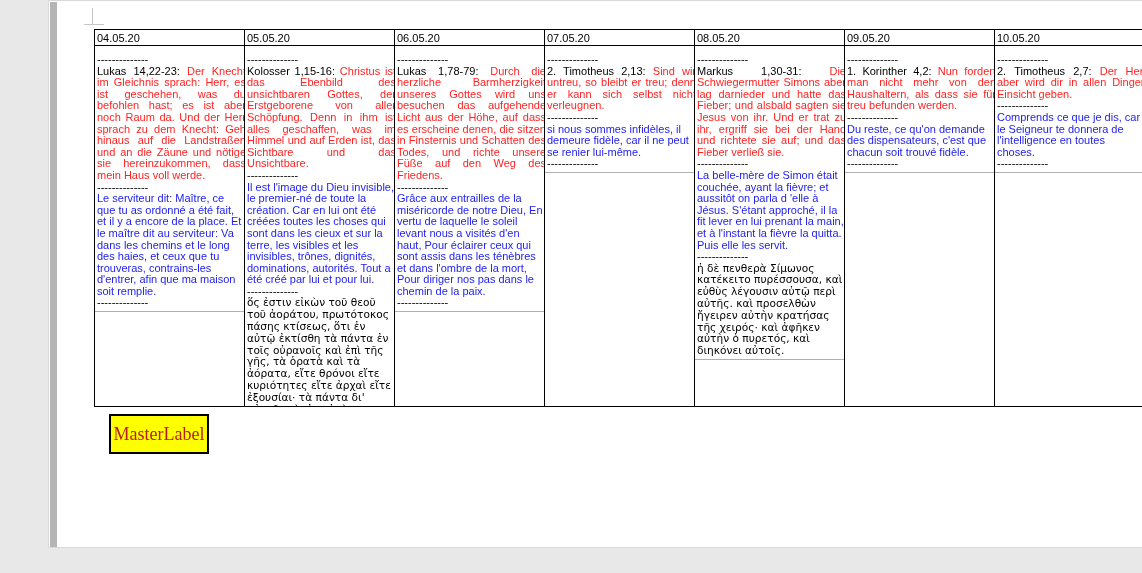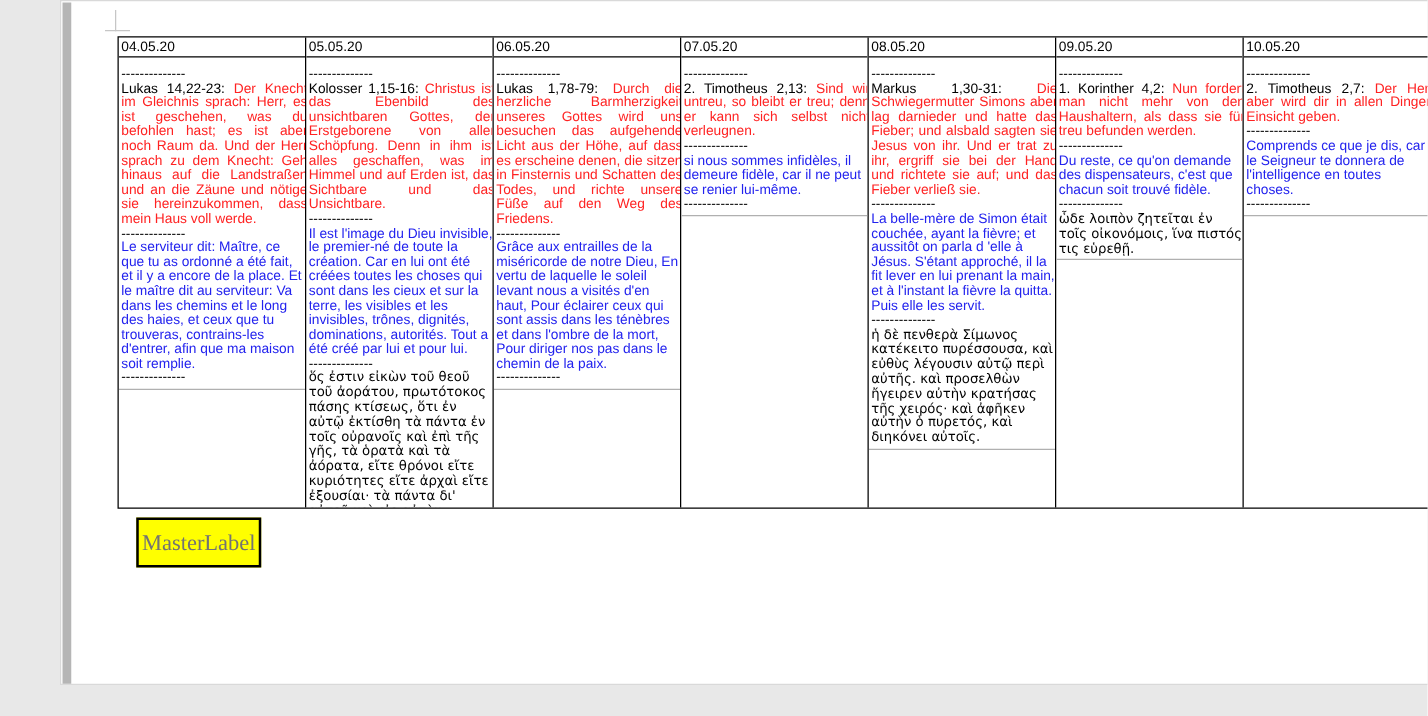--- a/index.html
+++ b/index.html
@@ -35,21 +35,21 @@
   .sep{color:#000;}
   .de{text-align:justify;color:#ff2222;margin-right:-2px !important;}
   .ref{color:#000;font-weight:normal;}
   .fr{color:#2222ee;}
   .gr{color:#000;font-family:"DejaVu Sans","Liberation Sans",sans-serif;font-size:10.6px !important;line-height:11.8px !important;}
   
   .master{
     position:absolute;left:60px;top:413px;width:100px;height:40px;
     background:#ffff00;border:2px solid #000;box-sizing:border-box;
     display:flex;align-items:center;justify-content:center;
-    font-family:"Liberation Serif",serif;font-size:18px;color:#737373;cursor:default;
+    font-family:"Liberation Serif",serif;font-size:18px;color:#b91c1c;cursor:default;
   }
 </style>
 </head>
 <body>
 
 <div class="screen">
 
   <div class="frame frame-left"></div>
   <div class="frame frame-right"></div>
   <div class="frame frame-bottom"></div>
@@ -142,21 +142,20 @@
     <div class="hdr">
       <span>09.05.20</span>
     </div>
     <div class="cell-body">
       <div class="content">
         <p class="sep">--------------</p>
         <p class="de"><b class="ref">1. Korinther 4,2:</b> <span>Nun fordert man nicht mehr von den Haushaltern, als dass sie für treu befunden werden.</span></p>
         <p class="sep">--------------</p>
         <p class="fr">Du reste, ce qu'on demande des dispensateurs, c'est que chacun soit trouvé fidèle.</p>
         <p class="sep">--------------</p>
-        <p class="gr">ὧδε λοιπὸν ζητεῖται ἐν τοῖς οἰκονόμοις, ἵνα πιστός τις εὑρεθῇ.</p>
       </div>
     </div>
   </div>
 
   <div class="col">
     <div class="hdr">
       <span>10.05.20</span>
     </div>
     <div class="cell-body">
       <div class="content">

